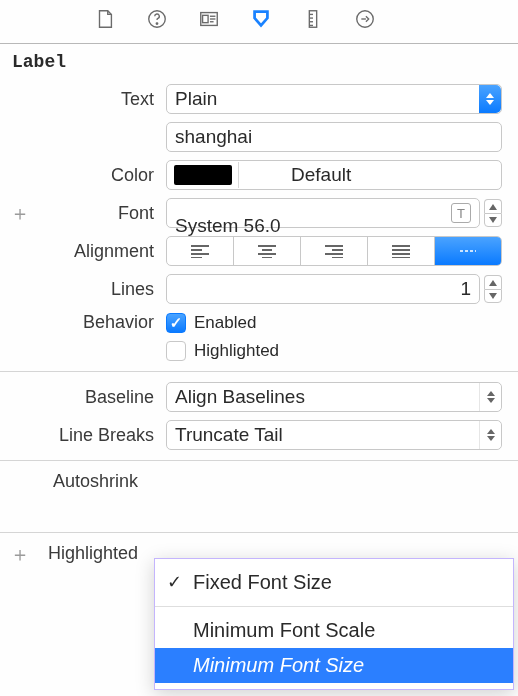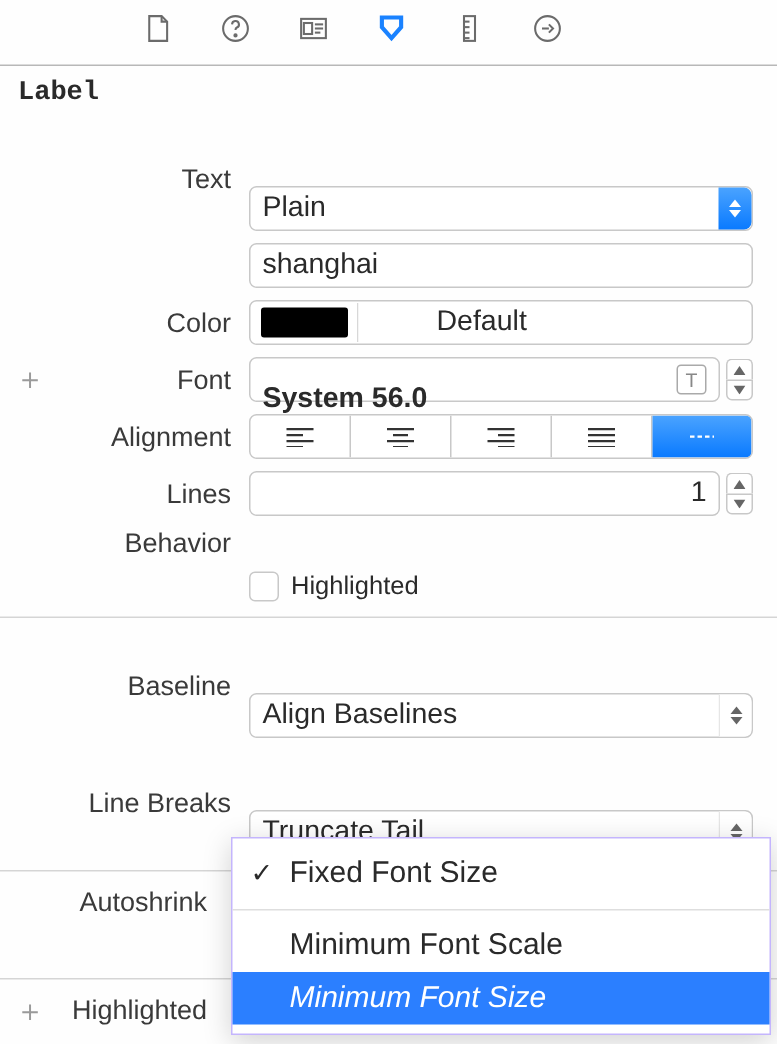--- a/index.html
+++ b/index.html
@@ -60,21 +60,20 @@
     flex: 1;
     height: 30px;
     border: 1px solid #c8c8c8;
     border-radius: 5px;
     background: #fff;
     display: flex;
     align-items: center;
     padding: 0 8px;
     position: relative;
     font-size: 19px;
-    margin-top: 40px;
   }
   .select .caps {
     position: absolute;
     right: 0; top: 0; bottom: 0;
     width: 22px;
     background: linear-gradient(#4aa3ff,#0a7aff);
     border-radius: 0 5px 5px 0;
     display: flex;
     flex-direction: column;
     align-items: center;
@@ -309,21 +308,21 @@
   </div>
 </div>
 
 <div class="row font-row">
   <div class="label-col">
     <span class="add-btn">＋</span>
     <span>Font</span>
   </div>
   <div class="control-col">
     <div class="textbox">
-      <span style="font-weight:700;margin-top:26px;">System 56.0</span>
+      <span style="font-weight:400;margin-top:26px;">System 56.0</span>
       <span class="font-icon">T</span>
     </div>
     <div class="stepper">
       <span>
           <svg viewBox="0 0 8 6">
             <path d="M0 6 L4 0 L8 6" fill="#666"></path>
           </svg>
         </span>
       <span>
           <svg viewBox="0 0 8 6">
@@ -395,20 +394,24 @@
           <svg viewBox="0 0 8 6">
             <path d="M0 0 L4 6 L8 0" fill="#666"></path>
           </svg>
         </span>
     </div>
   </div>
 </div>
 
 <div class="row">
   <div class="label-col">Behavior</div>
+  <div class="control-col">
+    <span class="checkbox checked"></span>
+    <span>Enabled</span>
+  </div>
 </div>
 <div class="row">
   <div class="label-col"></div>
   <div class="control-col">
     <span class="checkbox"></span>
     <span>Highlighted</span>
   </div>
 </div>
 
 <div class="divider"></div>

